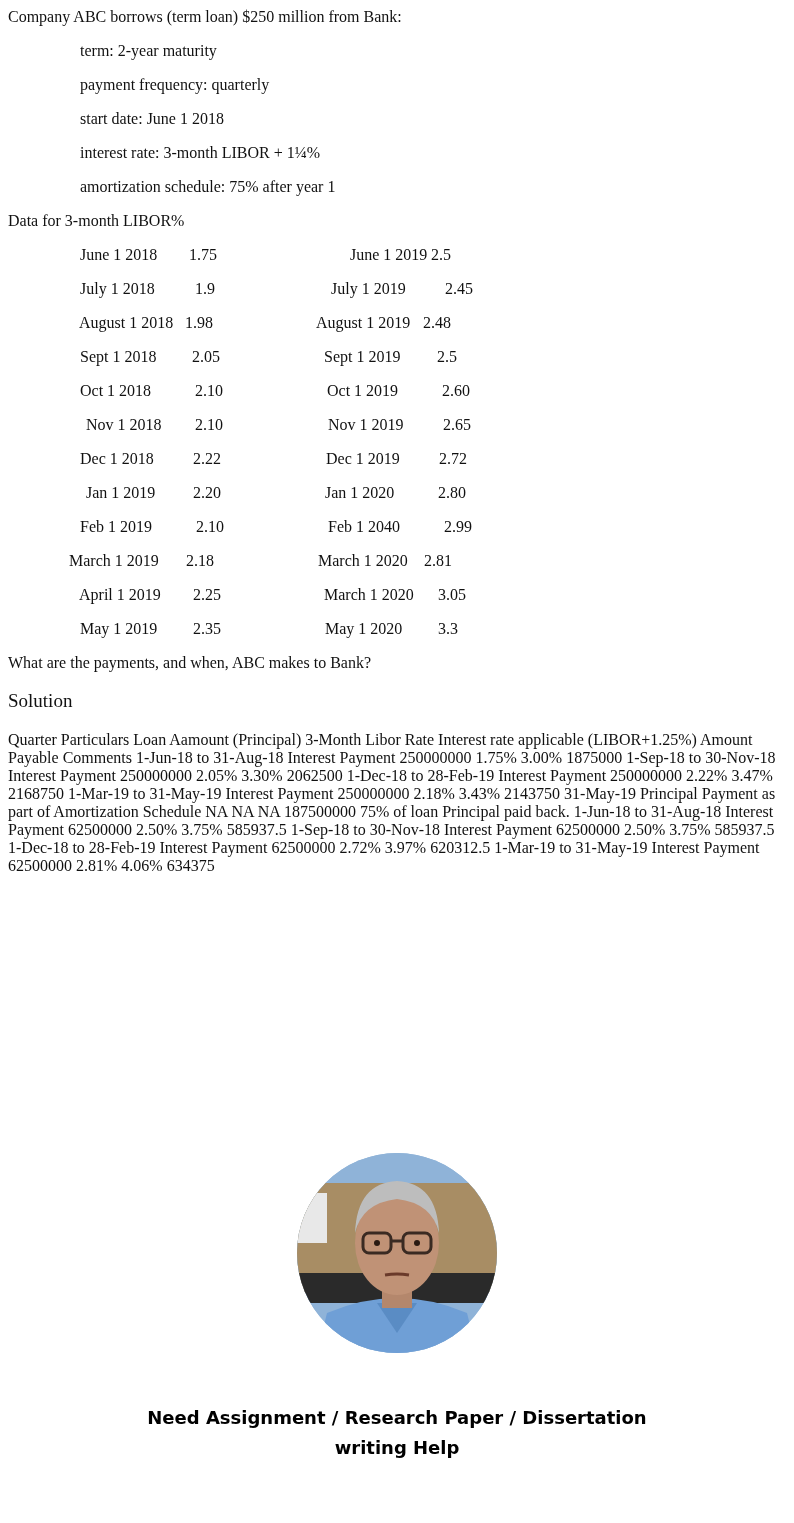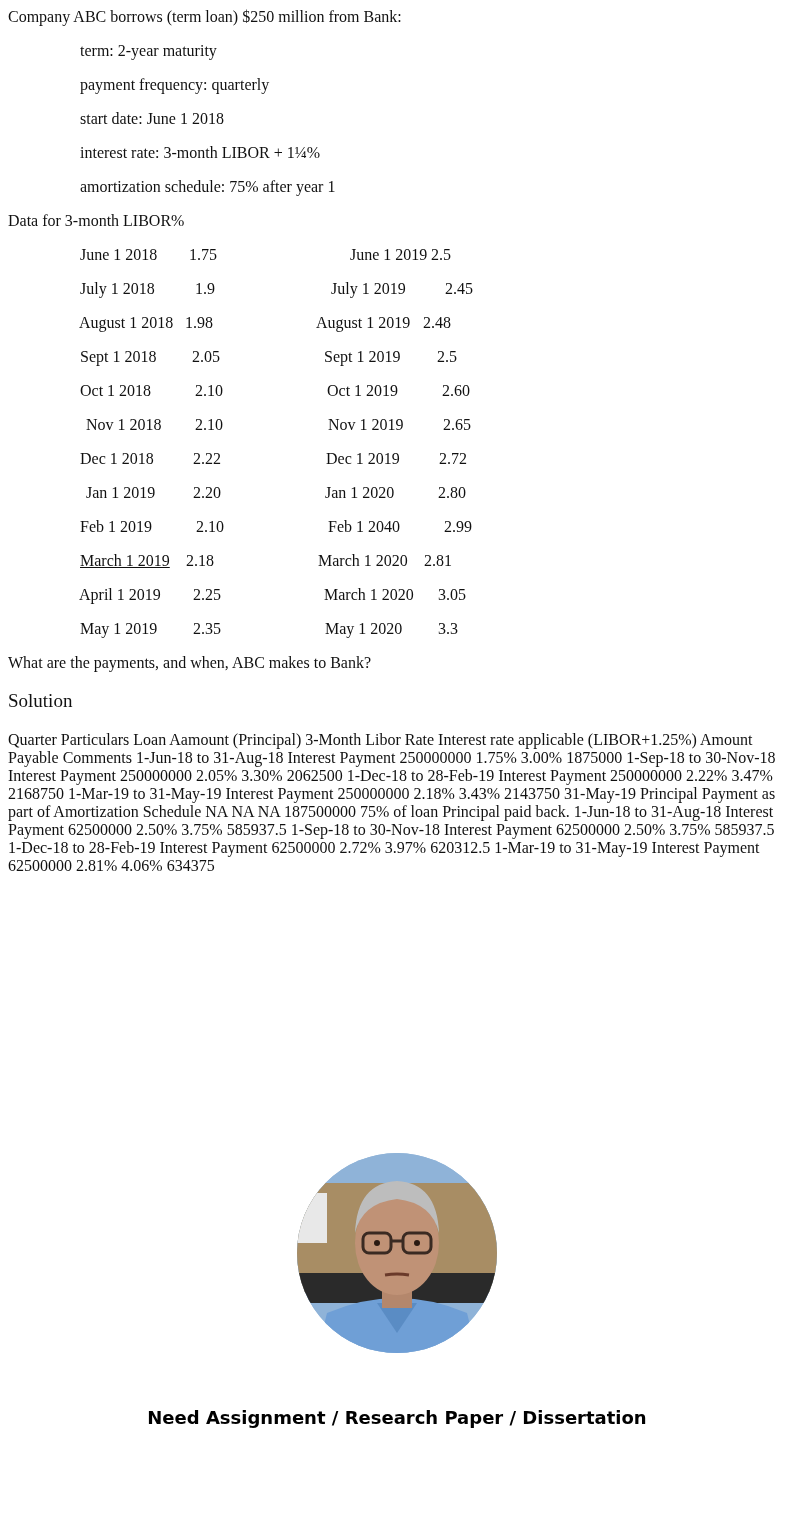--- a/index.html
+++ b/index.html
@@ -101,21 +101,21 @@
     <span class="libor-cell" style="left:325px;">Jan 1 2020</span>
     <span class="libor-cell" style="left:438px;">2.80</span>
   </div>
   <div class="libor-row" style="top:518px;left:0;width:794px;">
     <span class="libor-cell" style="left:80px;">Feb 1 2019</span>
     <span class="libor-cell" style="left:196px;">2.10</span>
     <span class="libor-cell" style="left:328px;">Feb 1 2040</span>
     <span class="libor-cell" style="left:444px;">2.99</span>
   </div>
   <div class="libor-row" style="top:552px;left:0;width:794px;">
-    <span class="libor-cell" style="left:80px;text-decoration:underline;">March 1 2019</span>
+    <span class="libor-cell" style="left:69px;">March 1 2019</span>
     <span class="libor-cell" style="left:186px;">2.18</span>
     <span class="libor-cell" style="left:318px;">March 1 2020</span>
     <span class="libor-cell" style="left:424px;">2.81</span>
   </div>
   <div class="libor-row" style="top:586px;left:0;width:794px;">
     <span class="libor-cell" style="left:79px;">April 1 2019</span>
     <span class="libor-cell" style="left:193px;">2.25</span>
     <span class="libor-cell" style="left:324px;">March 1 2020</span>
     <span class="libor-cell" style="left:438px;">3.05</span>
   </div>
@@ -147,13 +147,14 @@
     <rect x="106" y="80" width="28" height="20" rx="6" fill="none" stroke="#3a2a22" stroke-width="3"></rect>
     <line x1="94" y1="88" x2="106" y2="88" stroke="#3a2a22" stroke-width="3"></line>
     <circle cx="80" cy="90" r="3" fill="#2a1a12"></circle>
     <circle cx="120" cy="90" r="3" fill="#2a1a12"></circle>
     <path d="M88 122 Q100 120 112 122" stroke="#6a3a2a" stroke-width="3" fill="none"></path>
   </svg>
 </div>
 
 <div class="promo">
   <div>Need Assignment / Research Paper / Dissertation</div>
+  <div>writing Help</div>
 </div>
 
 </body></html>

